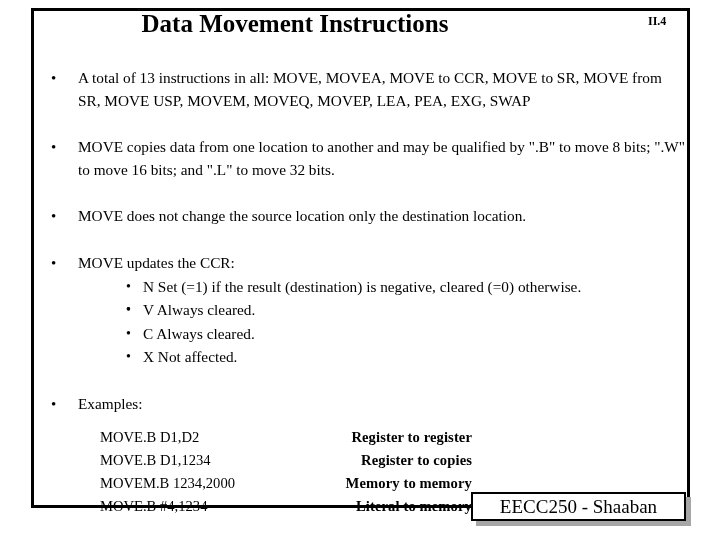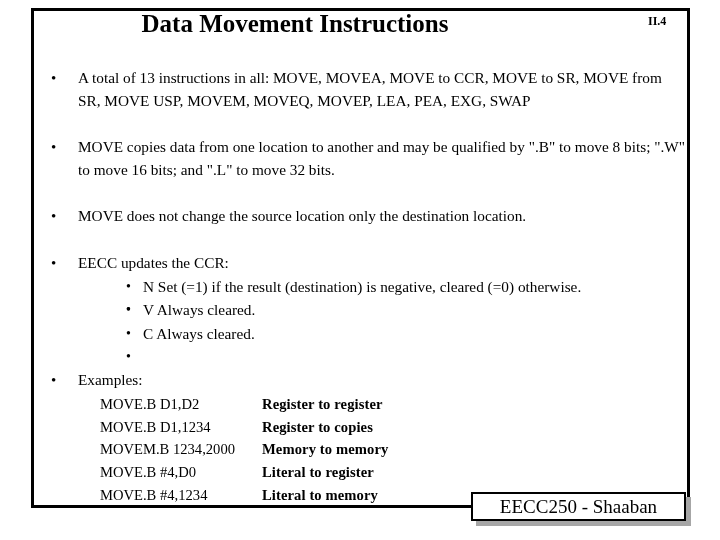--- a/index.html
+++ b/index.html
@@ -89,37 +89,37 @@
   .sub-row .marker {
     position: absolute;
     left: 88px;
     top: 0;
     font-size: 14px;
     line-height: 23.5px;
   }
 
   
   #examples-table {
-    margin-top: 1px;
+    margin-top: 11px;
     border-collapse: collapse;
   }
   #examples-table td {
     padding: 0;
     font-size: 14.6px;
     line-height: 22.9px;
     vertical-align: top;
     white-space: nowrap;
   }
   #examples-table td.instr {
     width: 162px;
     padding-left: 62px;
   }
   #examples-table td.desc {
     width: 210px;
-    text-align: left;
+    text-align: right;
     font-weight: bold;
     letter-spacing: 0.1px;
   }
 
   
   #footer-badge {
     position: absolute;
     left: 471px;
     top: 492px;
     width: 215px;
@@ -173,21 +173,21 @@
     <span class="btext"> MOVE copies data from one location to another and may be qualified by ".B" to move 8 bits; ".W" to move 16 bits;  and ".L" to move 32 bits.</span>
   </div>
 
   <div class="bullet-row">
     <span class="marker">•</span>
     <span class="btext">MOVE does not change the source location only the destination location.</span>
   </div>
 
   <div class="bullet-row">
     <span class="marker">•</span>
-    <span class="btext">EECC updates the CCR:</span>
+    <span class="btext">MOVE updates the CCR:</span>
   </div>
 
   <div class="sub-row">
     <span class="marker">•</span>
     <span>N  Set  (=1) if the result  (destination) is negative, cleared  (=0) otherwise.</span>
   </div>
 
   <div class="sub-row">
     <span class="marker">•</span>
   </div>
@@ -197,44 +197,41 @@
     <span>V Always  cleared.</span>
   </div>
 
   <div class="sub-row">
     <span class="marker">•</span>
     <span>C Always cleared.</span>
   </div>
 
   <div class="sub-row">
     <span class="marker">•</span>
+    <span>X Not affected.</span>
   </div>
 
   <div class="bullet-row">
     <span class="marker">•</span>
     <span class="btext">Examples:</span>
   </div>
 
   <table id="examples-table">
     <tbody>
       <tr>
         <td class="instr">MOVE.B D1,D2</td>
         <td class="desc">Register to register</td>
       </tr>
       <tr>
         <td class="instr">MOVE.B D1,1234</td>
         <td class="desc">Register to copies</td>
       </tr>
       <tr>
         <td class="instr">MOVEM.B 1234,2000</td>
         <td class="desc">Memory to memory</td>
-      </tr>
-      <tr>
-        <td class="instr">MOVE.B #4,D0</td>
-        <td class="desc">Literal to register</td>
       </tr>
       <tr>
         <td class="instr">MOVE.B #4,1234</td>
         <td class="desc">Literal to memory</td>
       </tr>
     </tbody>
   </table>
 
 </div>
 

